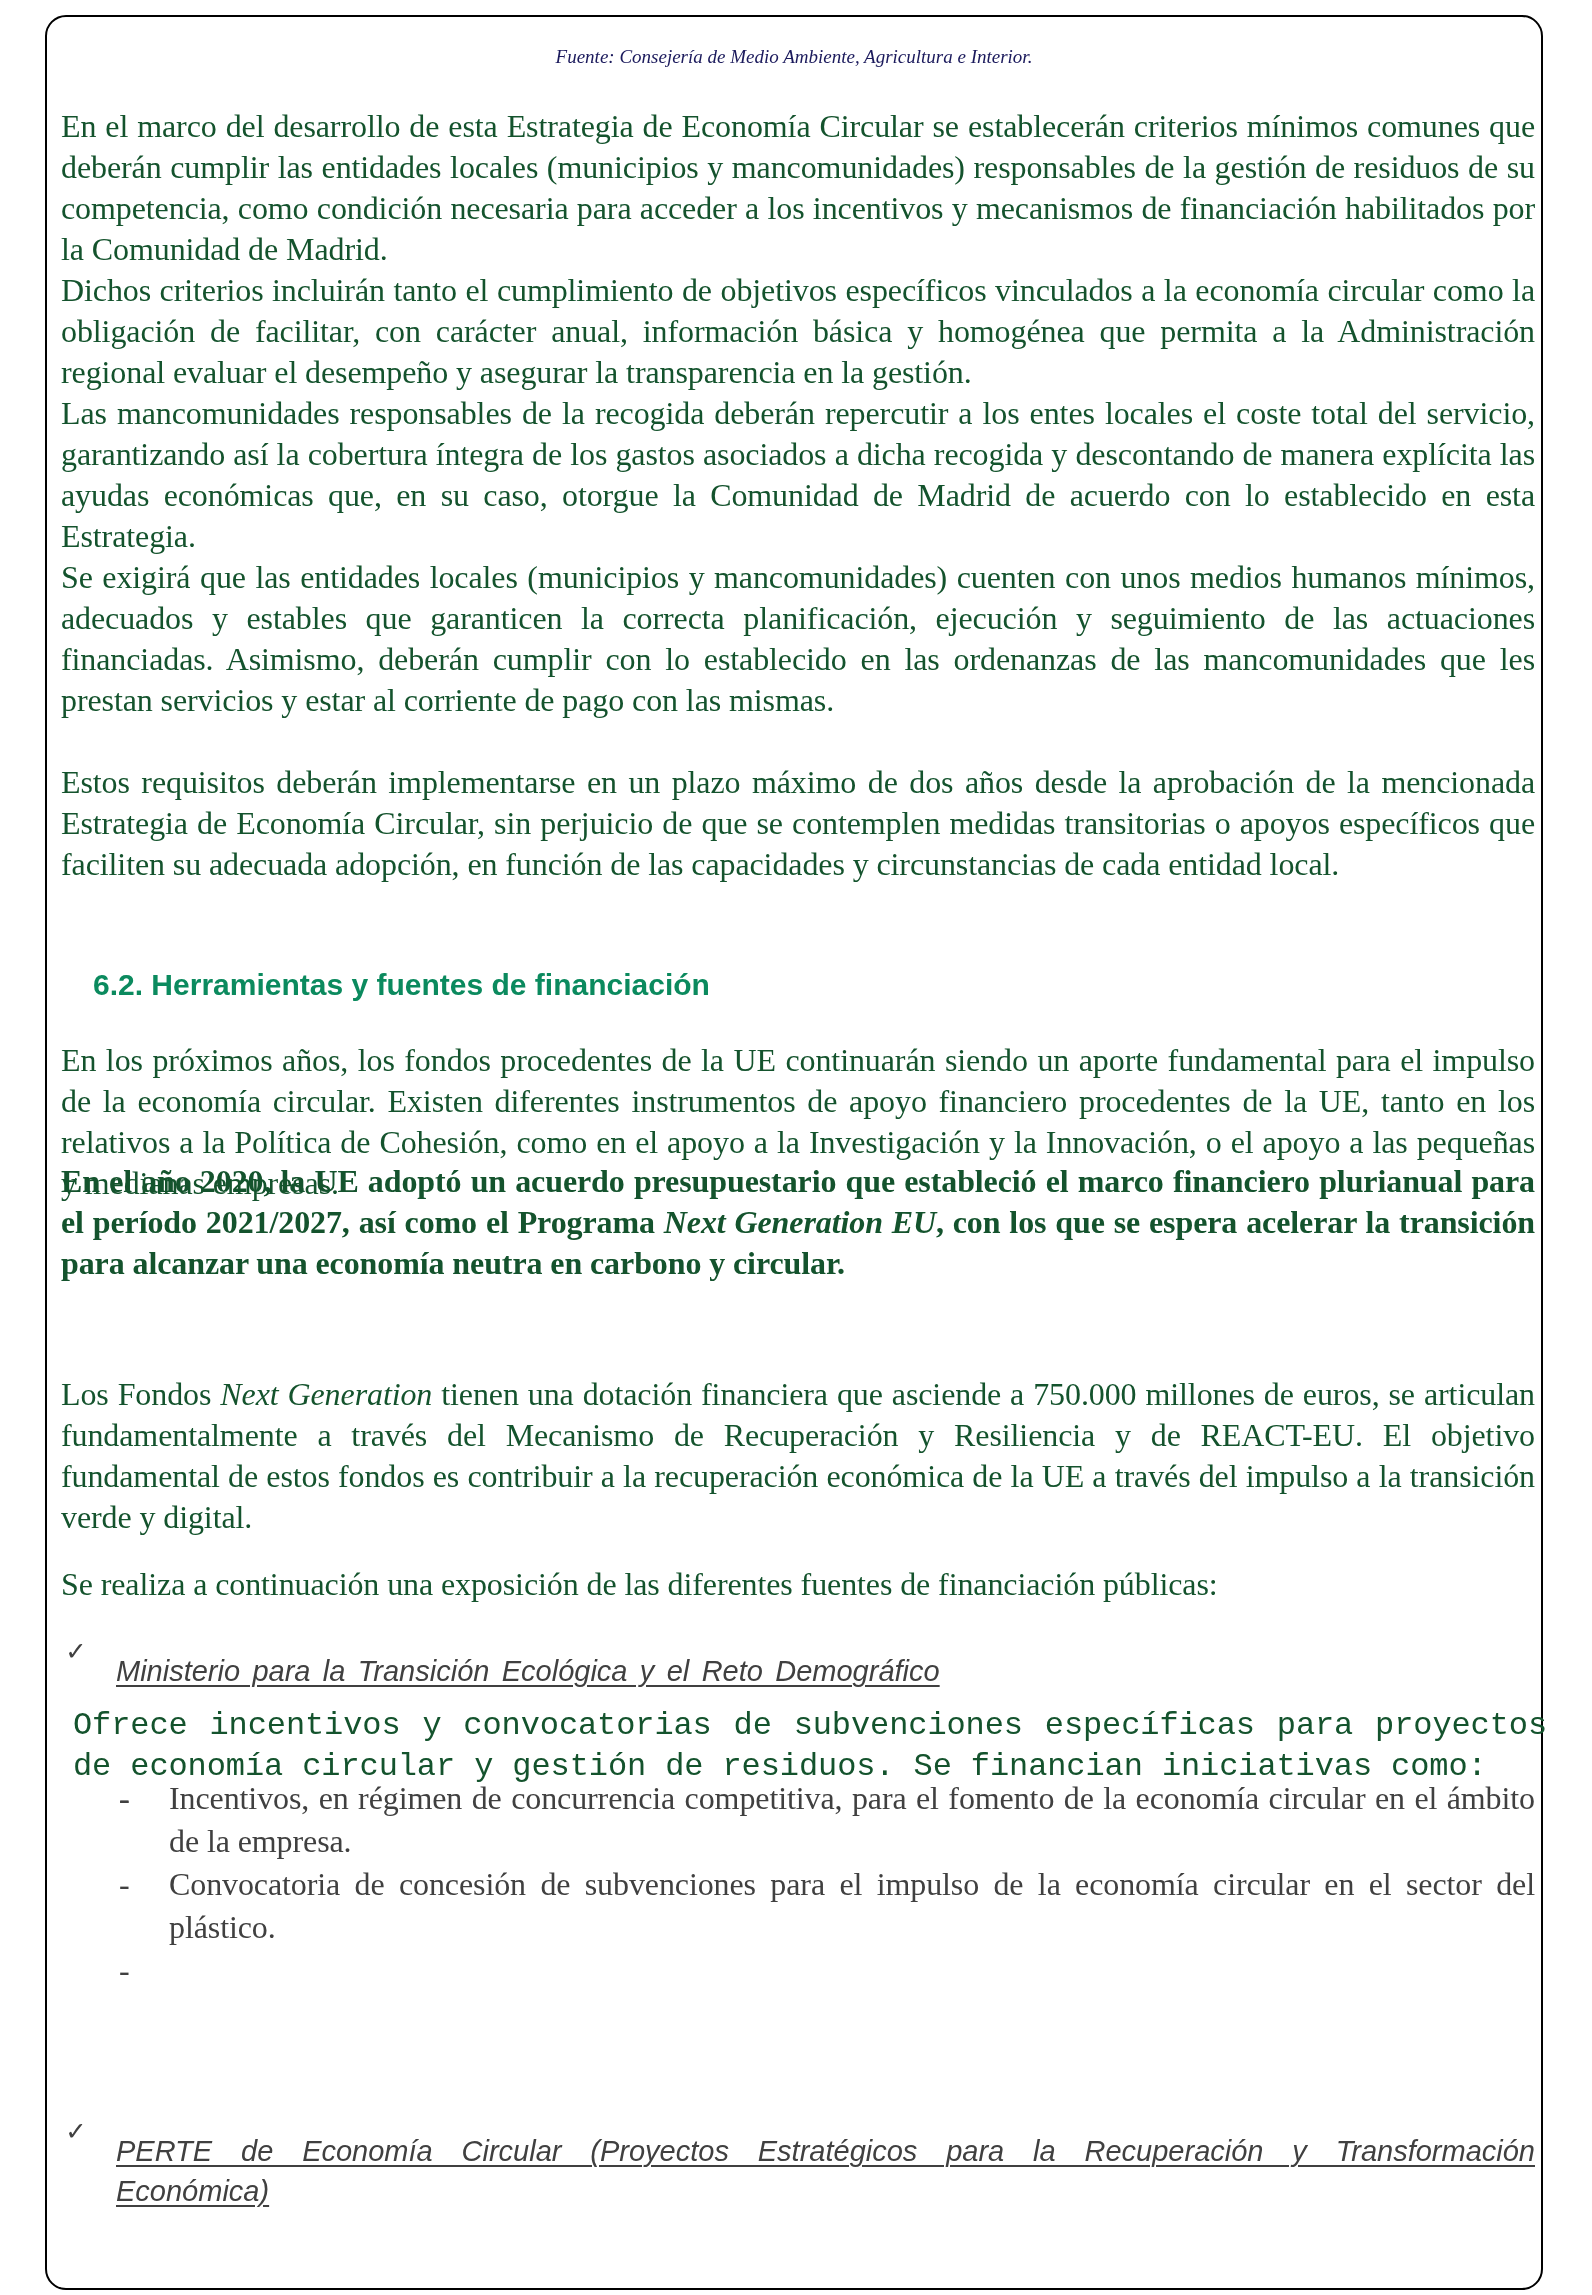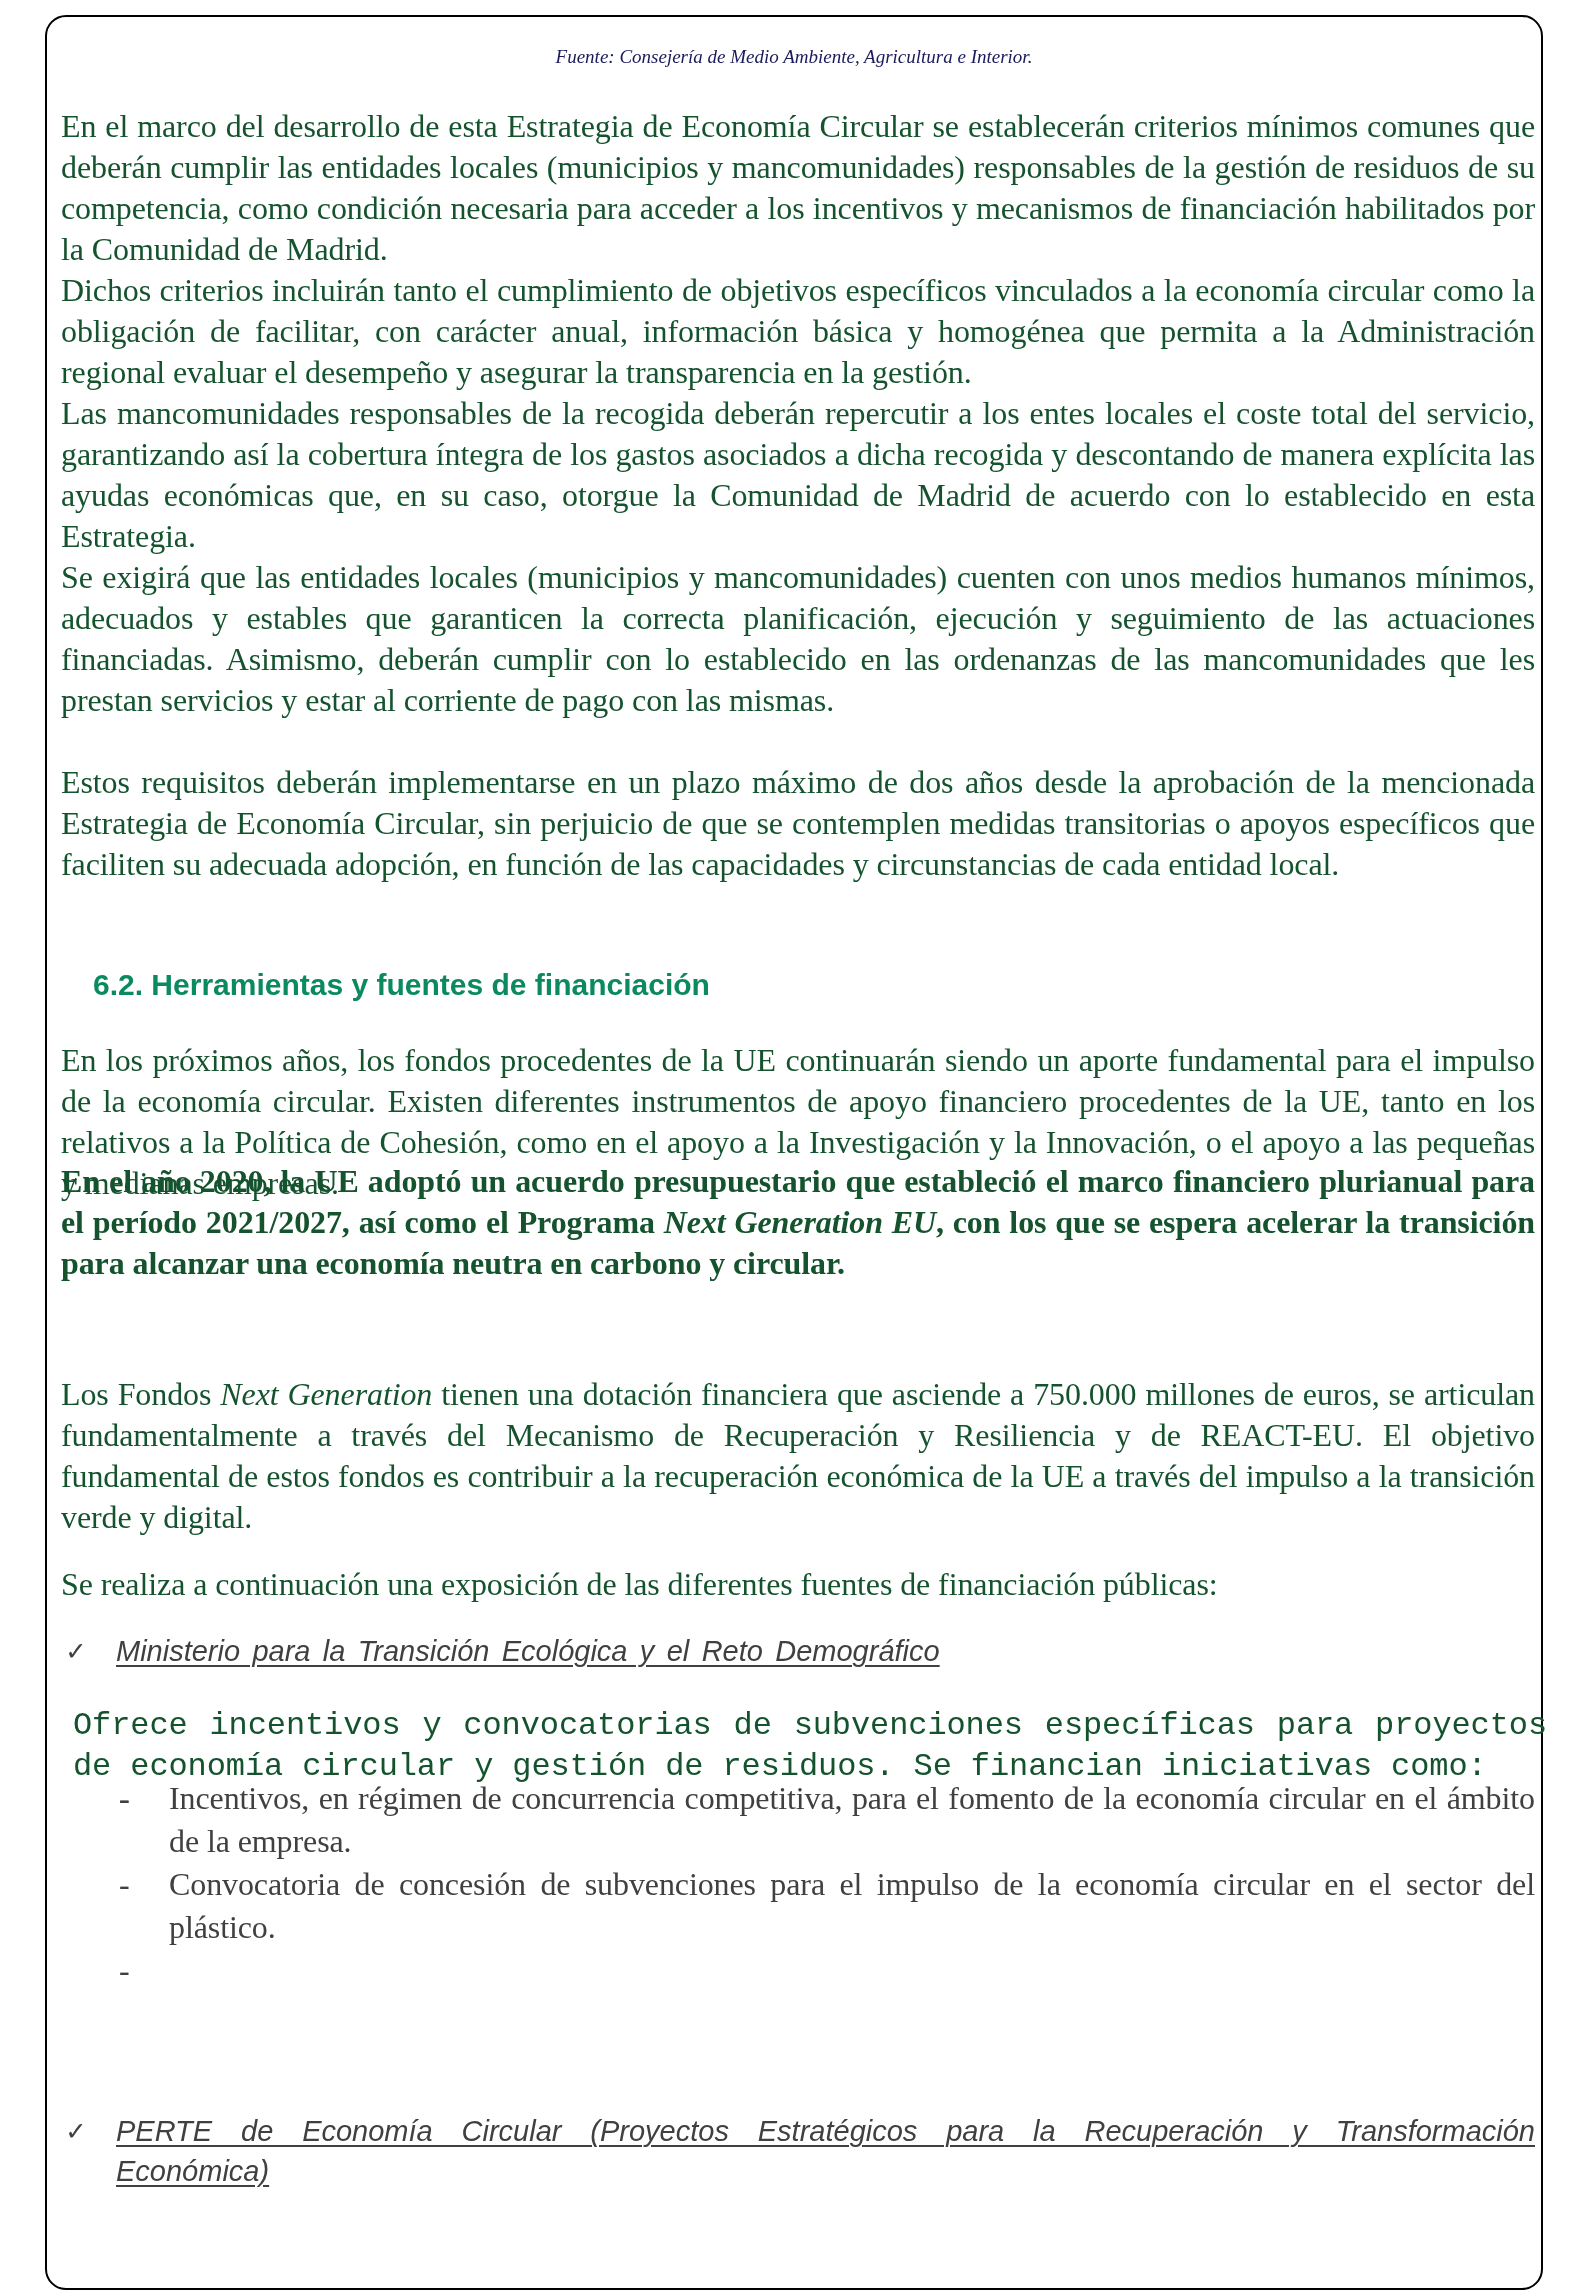--- a/index.html
+++ b/index.html
@@ -30,20 +30,21 @@
     font-size: 29px; line-height: 40px; font-style: italic;
   }
   .check-mark {
     position: absolute; left: 4.3px; top: 0; font-style: normal; font-size: 25.5px; color: #404040;
     font-family: "DejaVu Sans", sans-serif;
   }
   .check-text {
     display: block; margin-left: 55px; text-decoration: underline; text-underline-offset: 4.3px;
     text-decoration-thickness: 2.1px; text-align: justify; text-align-last: left; color: #404040;
     word-spacing: 4.3px;
+    margin-top: 20px;
   }
   .list { position: absolute; left: 0; width: 1474px; margin: 0; padding: 0; list-style: none; }
   .list li {
     position: relative; color: #404040; font-size: 32px; line-height: 43px;
     padding-left: 108px; margin-bottom: 0; text-align: justify; text-align-last: left;
     letter-spacing: -0.1px;
   }
   .list li .dash { position: absolute; left: 58px; top: 0; }
 </style>
 </head>

